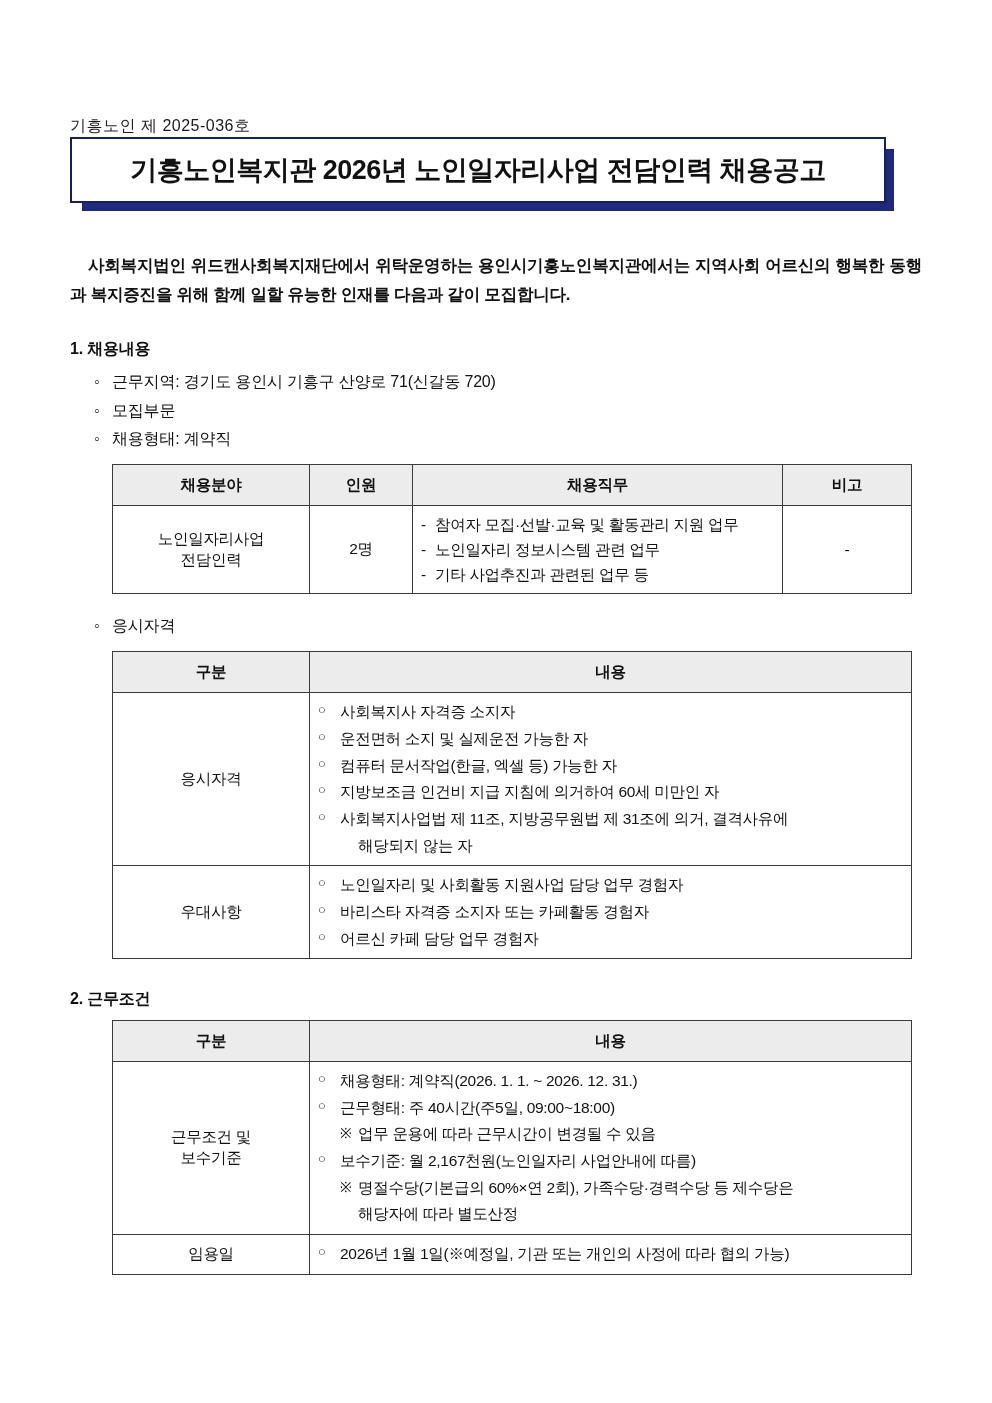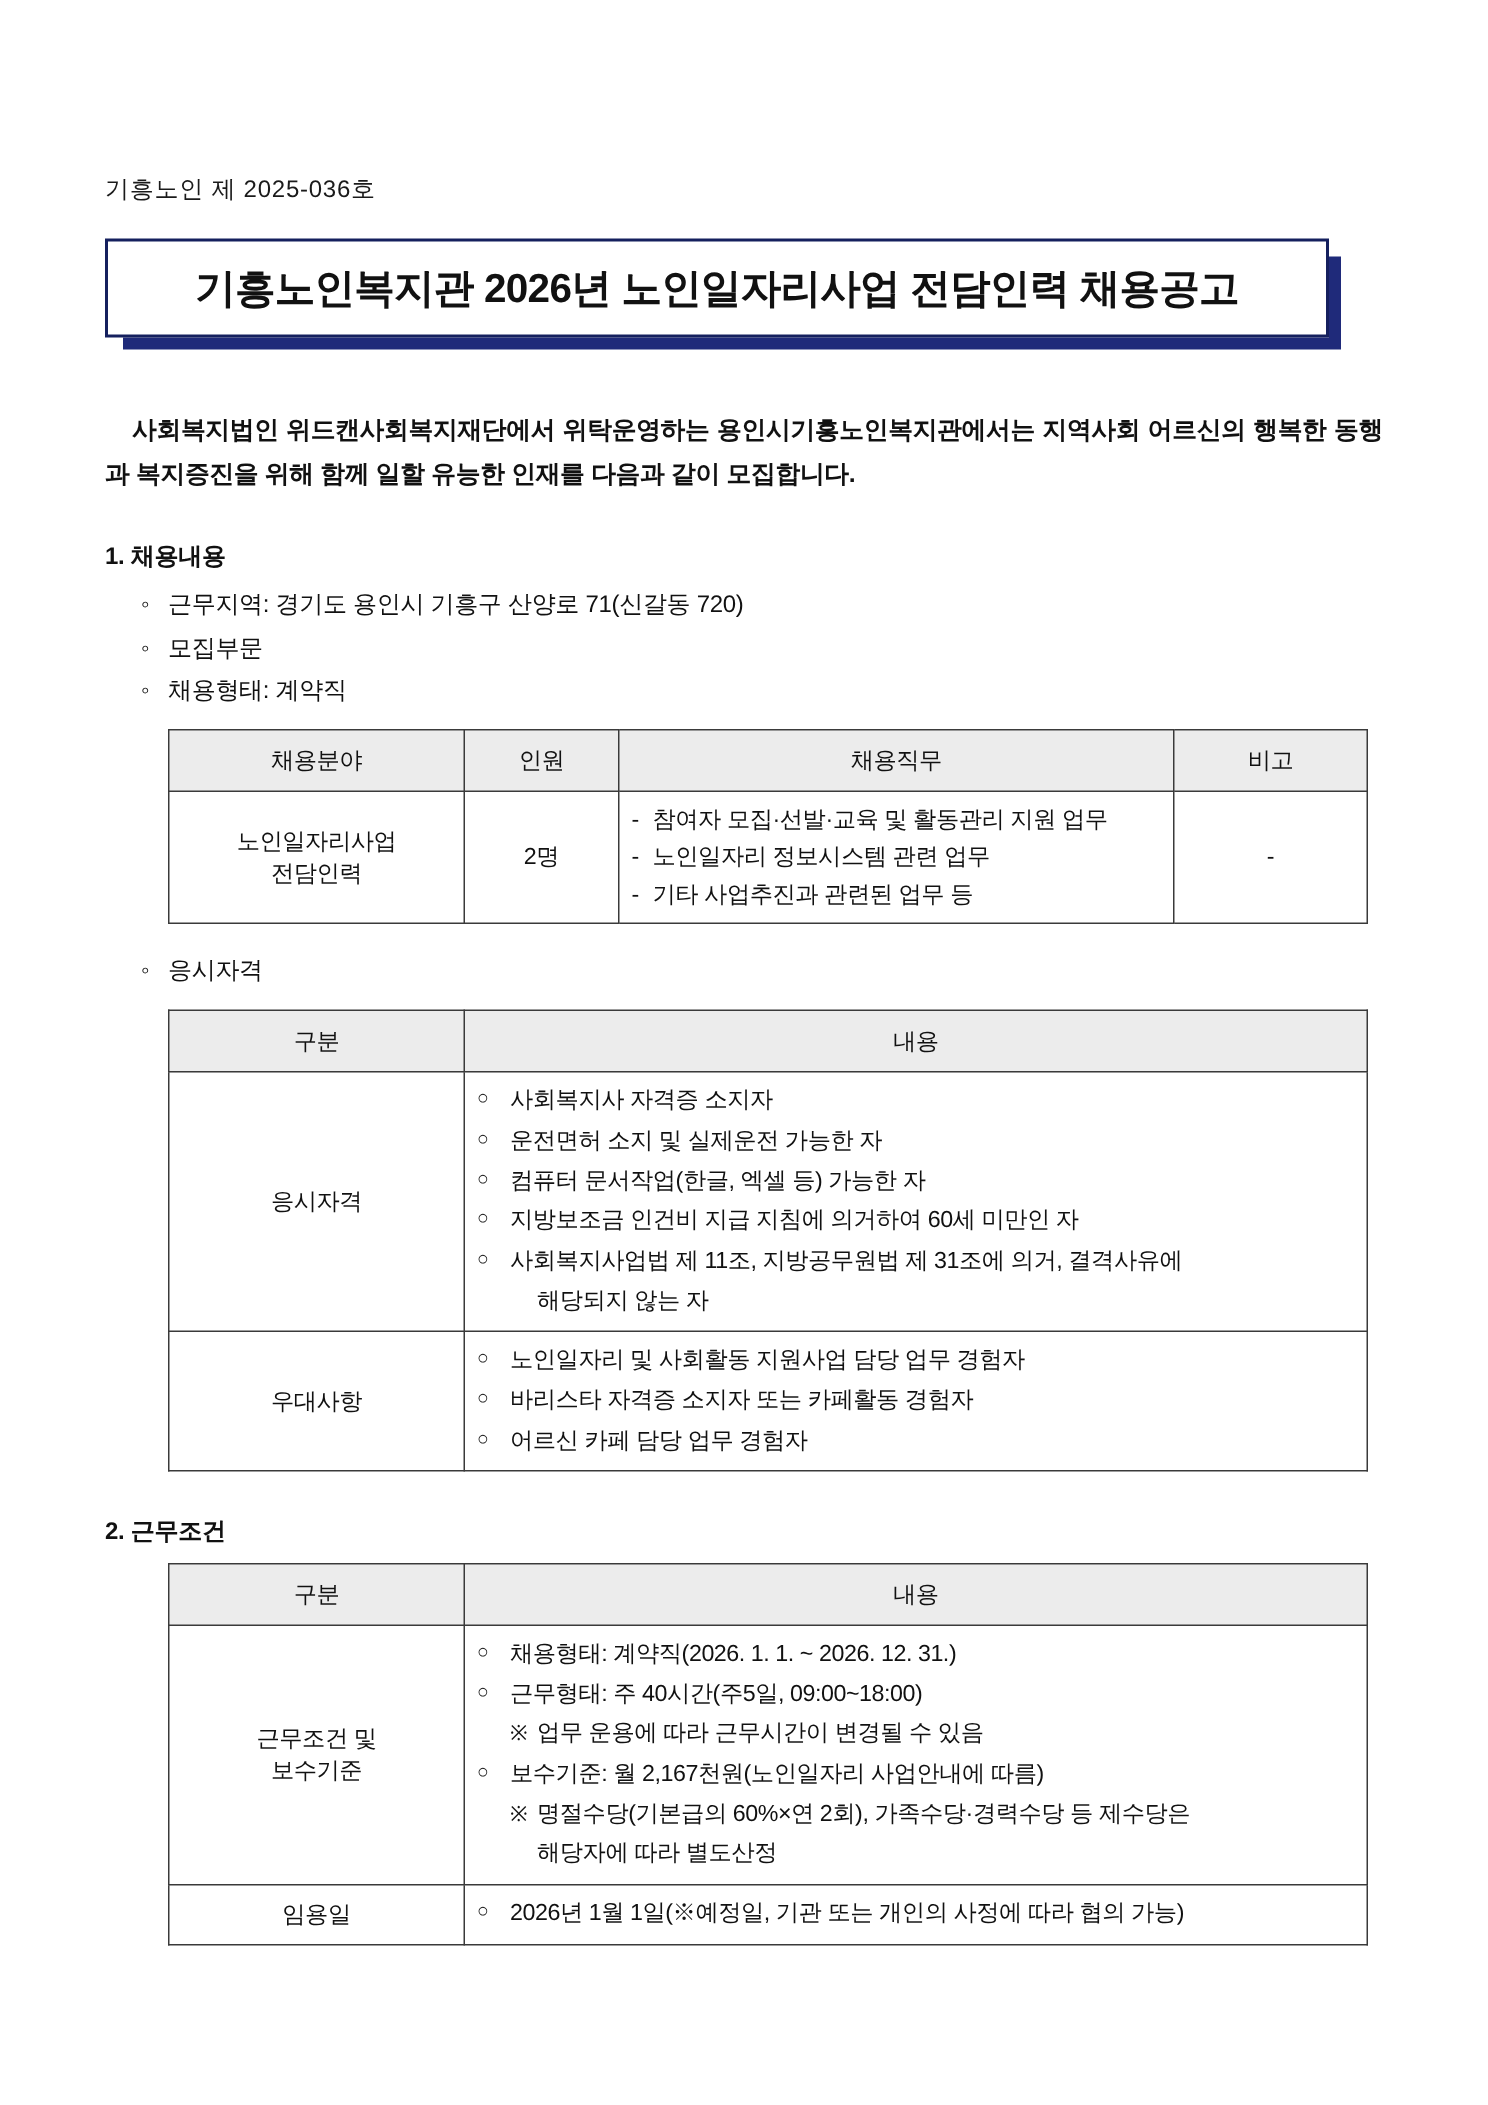--- a/index.html
+++ b/index.html
@@ -22,21 +22,20 @@
     padding: 0 70px;
   }
   .doc-number {
     font-size: 16px;
     letter-spacing: 0.5px;
     padding-top: 116px;
     color: #1a1a1a;
   }
   .title-wrap {
     position: relative;
-    margin-top: 22px;
     height: 72px;
   }
   .title-shadow {
     position: absolute;
     left: 12px;
     top: 12px;
     width: 812px;
     height: 62px;
     background: #1f2a7a;
   }
@@ -101,21 +100,21 @@
   }
   table.doc-table th, table.doc-table td {
     border: 1px solid #3a3a3a;
     padding: 6px 8px;
     vertical-align: middle;
     letter-spacing: -0.3px;
   }
   table.doc-table th {
     background: #ececec;
     text-align: center;
-    font-weight: normal;
+    font-weight: bold;
     height: 28px;
   }
   td.center {
     text-align: center;
   }
   td.joblist {
     padding: 8px 10px;
     line-height: 1.62;
   }
   .minor-bullets {

